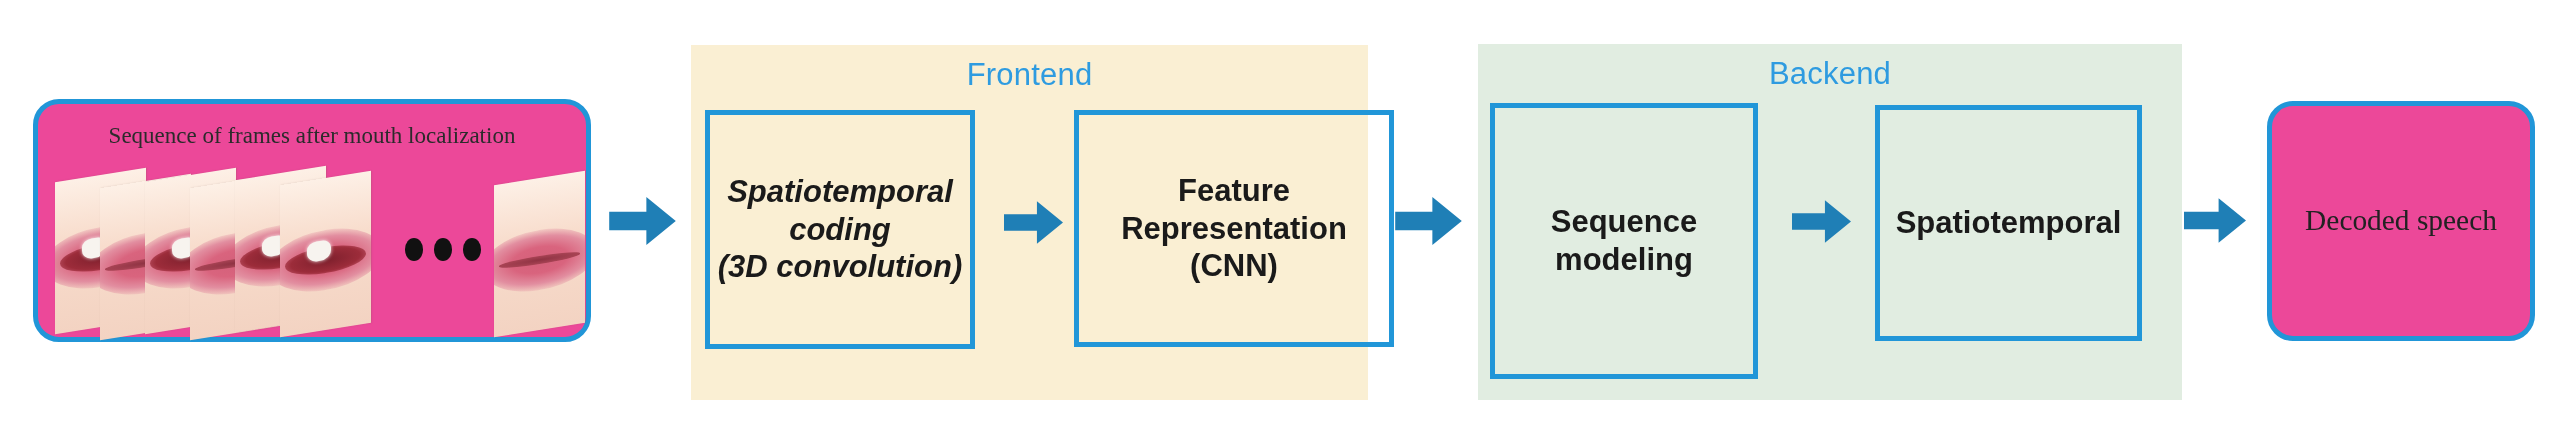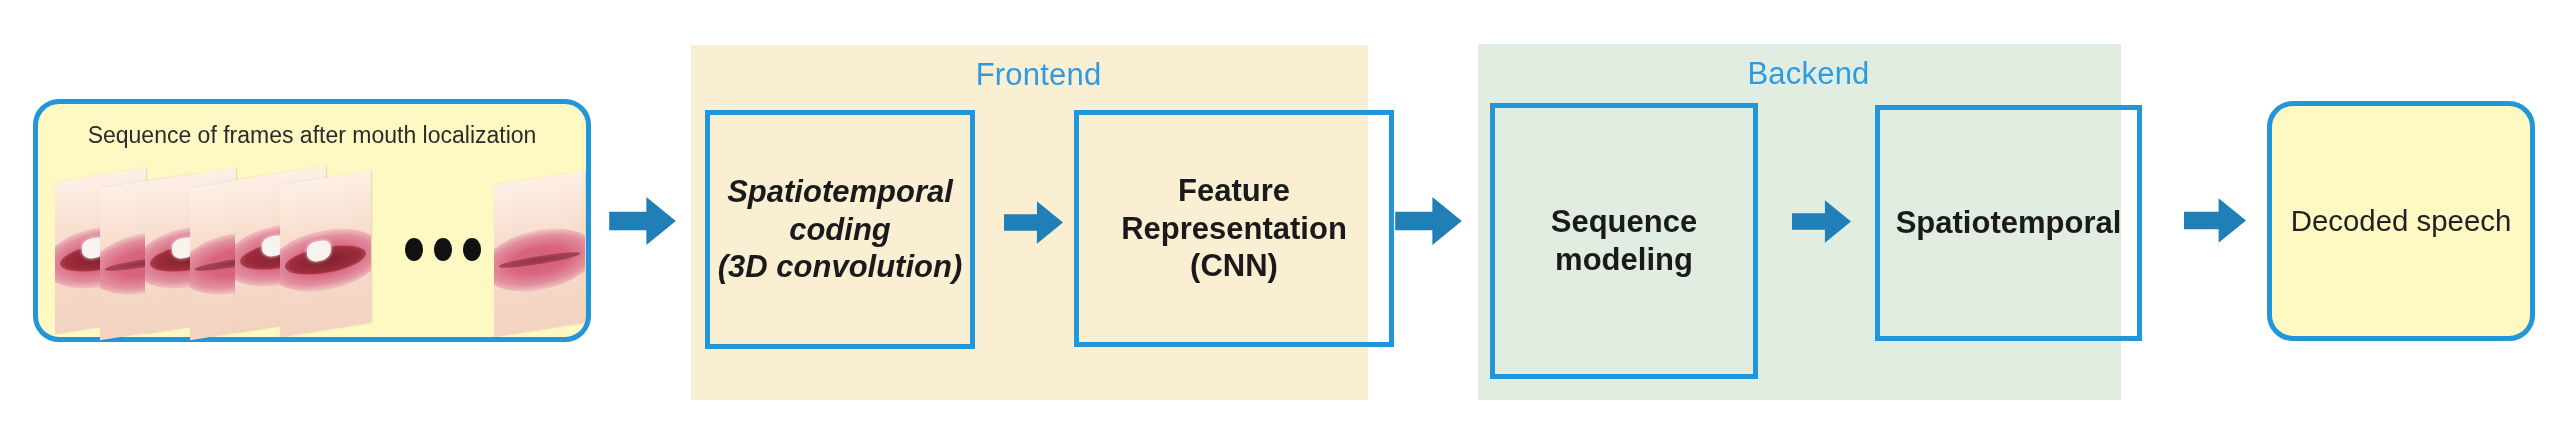--- a/index.html
+++ b/index.html
@@ -23,21 +23,21 @@
   .group-panel {
     position: absolute;
     box-sizing: border-box;
   }
   .group-panel.frontend { background: #FAEFD3; }
   .group-panel.backend  { background: #E1EDE1; }
 
   .group-title {
     position: absolute;
     top: 14px;
-    left: 9px;
+    left: 0;
     width: 100%;
     text-align: center;
     font-size: 31px;
     font-weight: 400;
     color: #2E9BE0;
     letter-spacing: 0.2px;
     line-height: 1;
     white-space: nowrap;
   }
 
@@ -59,21 +59,22 @@
     padding: 0 7.7px;
     white-space: pre-line;
   }
 
   
   .round-box {
     position: absolute;
     box-sizing: border-box;
     border: 5.4px solid #2196D8;
     border-radius: 26px;
-    background: #fef9c3;
+    background: #ec4899;
+    font-family: Liberation Serif, serif;
   }
   .round-box.output {
     display: flex;
     align-items: center;
     justify-content: center;
   }
   .output-label {
     font-size: 29.4px;
     font-weight: 400;
     color: #222222;
@@ -236,21 +237,21 @@
   <div class="stage-box" style="left:1074px; top:110px; width:320px; height:237px;">
     <span class="stage-label">Feature
 Representation
 (CNN)</span>
   </div>
 
   <svg class="flow-arrow" style="left:1395px; top:197px;" width="67" height="48" viewBox="0 0 86 62" aria-hidden="true">
     <path d="M0 19 H48 V0 L86 31 L48 62 V43 H0 Z" fill="#1F7FB6"></path>
   </svg>
 
-  <div class="group-panel backend" style="left:1478px; top:44px; width:643px; height:356px;">
+  <div class="group-panel backend" style="left:1478px; top:44px; width:704px; height:356px;">
     <div class="group-title">Backend</div>
   </div>
 
   <div class="stage-box" style="left:1490px; top:103px; width:268px; height:276px;">
     <span class="stage-label">Sequence
 modeling</span>
   </div>
 
   <svg class="flow-arrow" style="left:1792px; top:200px;" width="59" height="43" viewBox="0 0 86 62" aria-hidden="true">
     <path d="M0 19 H48 V0 L86 31 L48 62 V43 H0 Z" fill="#1F7FB6"></path>

